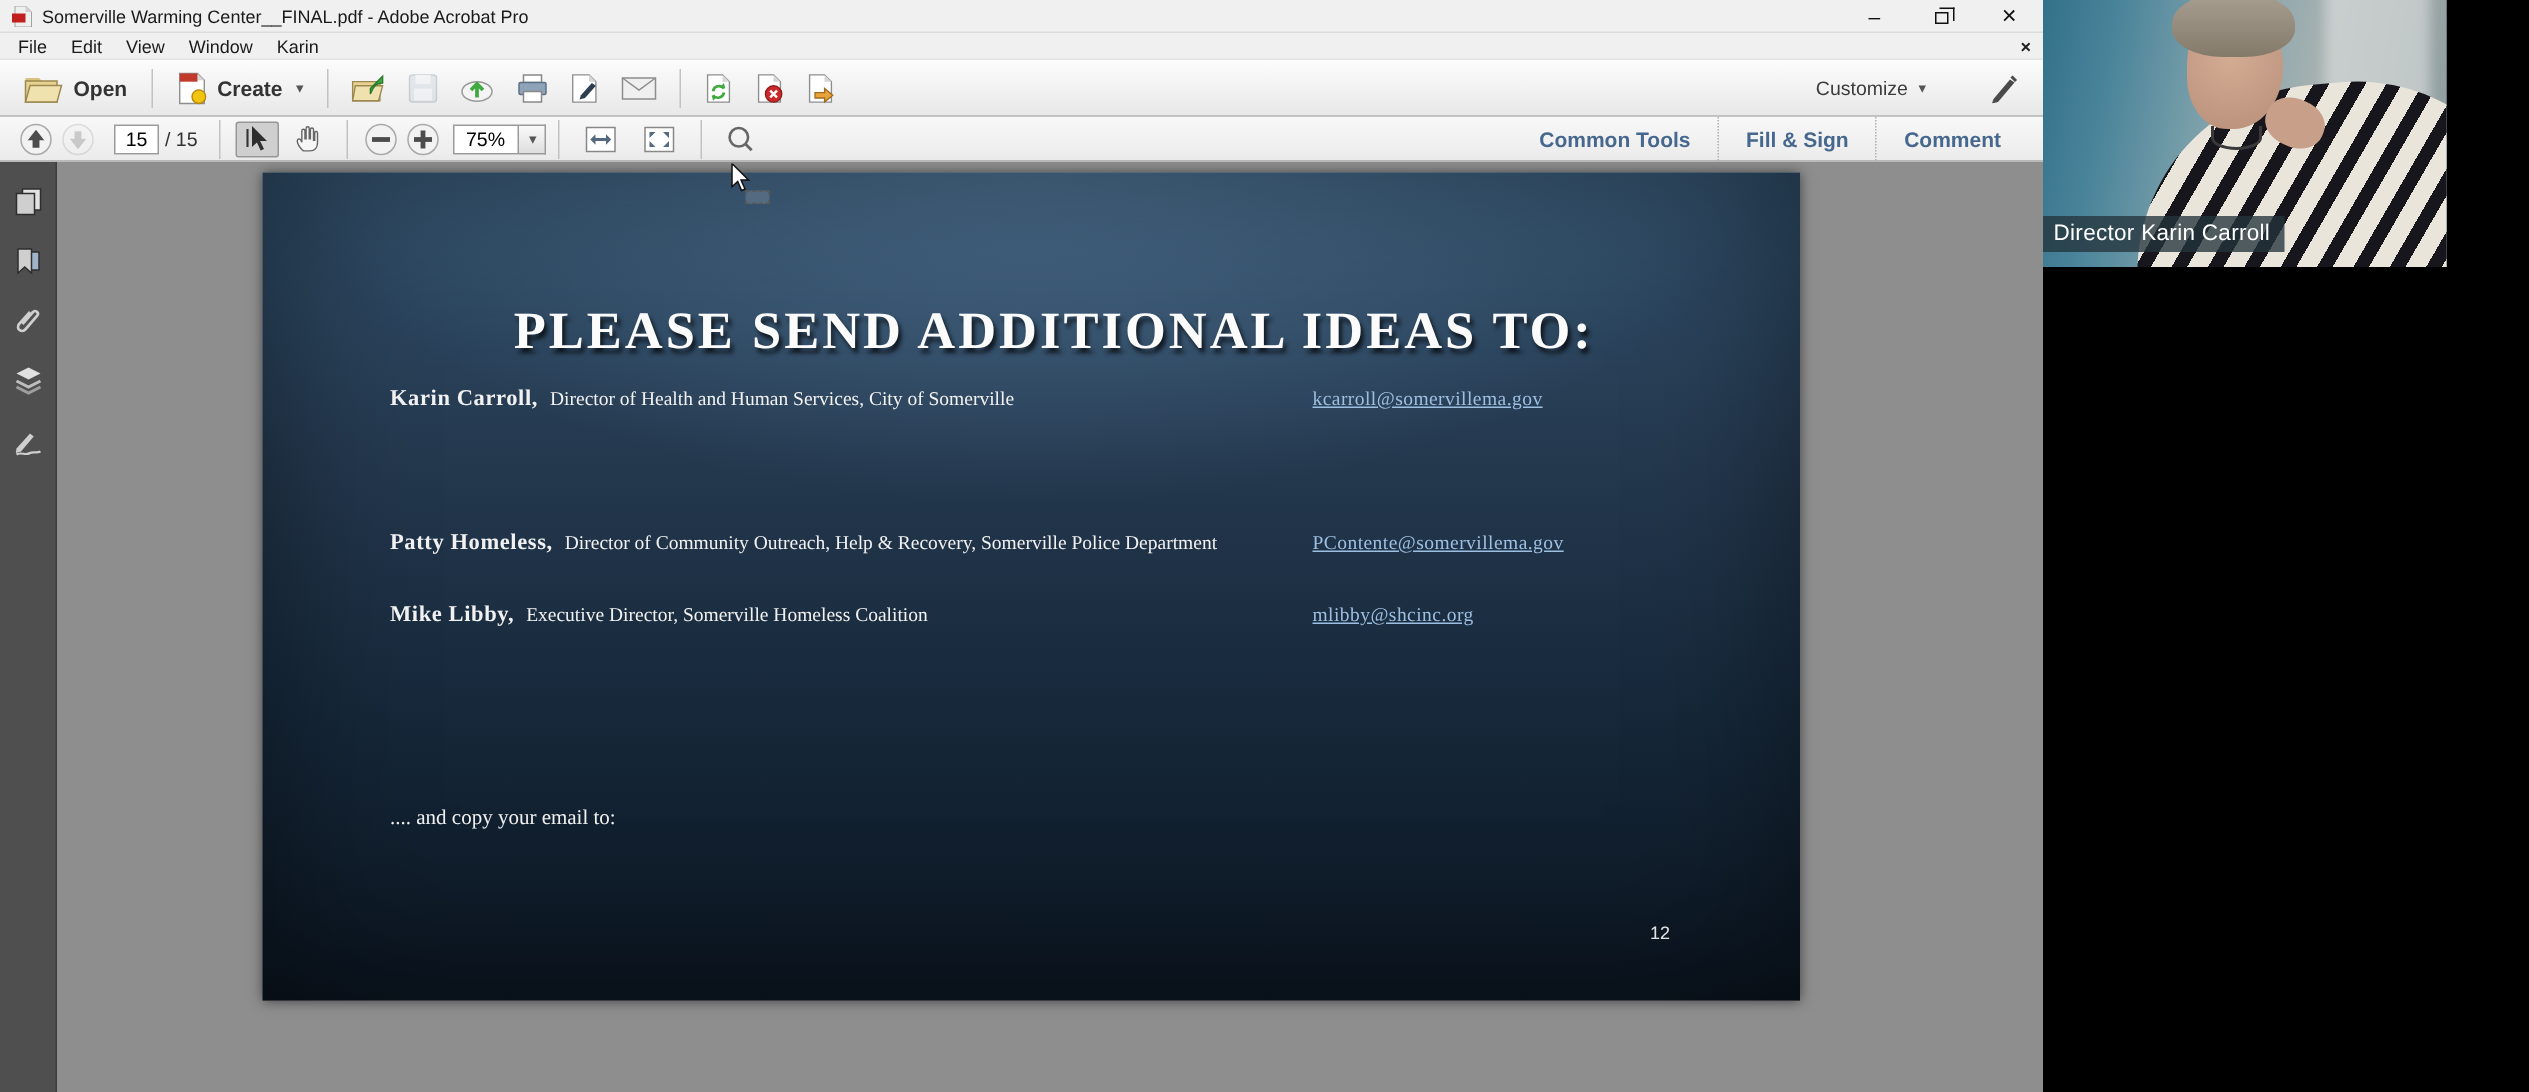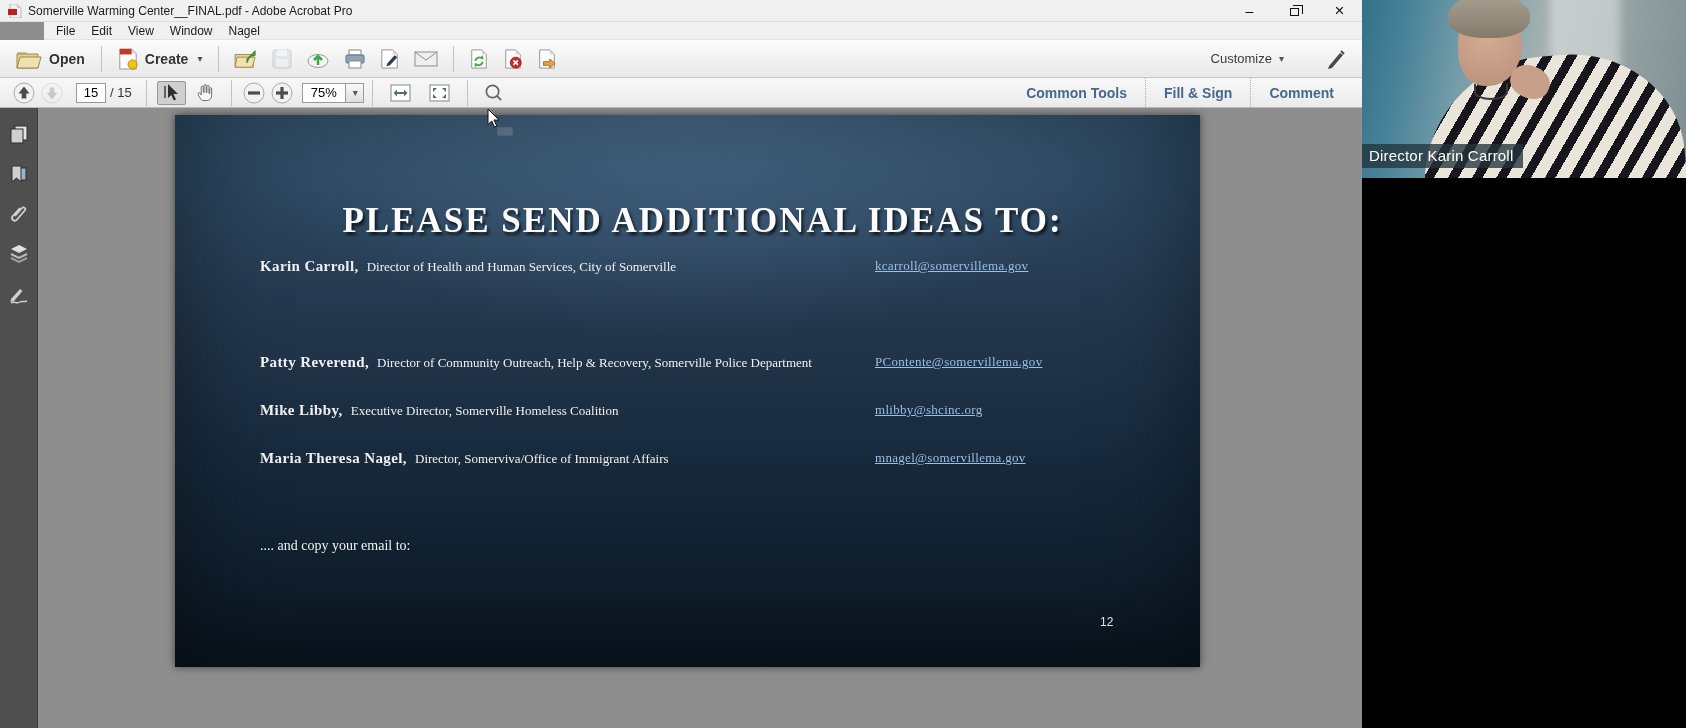--- a/index.html
+++ b/index.html
@@ -15,21 +15,21 @@
   .title-text { font-size:12px; color:#1b1b1b; }
   .win-controls { margin-left:auto; display:flex; height:100%; }
   .win-btn { width:45px; height:100%; display:flex; align-items:center; justify-content:center;
              color:#111; font-size:14px; cursor:default; }
   .restore-box { position:relative; width:9px; height:8px; border:1px solid #111; margin-top:2px; }
   .restore-box::before { content:""; position:absolute; left:2px; top:-4px; width:9px; height:8px;
              border-top:1px solid #111; border-right:1px solid #111; }
 
   
   .menubar { position:absolute; left:0; top:22px; width:100%; height:18px; background:#f0f0f0;
-             display:flex; align-items:center; padding-left:4px; border-bottom:1px solid #e3e3e3;margin-left:44px; }
+             display:flex; align-items:center; padding-left:4px; border-bottom:1px solid #e3e3e3; }
   .menu-item { font-size:12px; color:#1b1b1b; padding:0 8px; }
   .menu-close { margin-left:auto; margin-right:8px; font-size:12px; font-weight:bold; color:#222; }
 
   
   .toolbar1 { position:absolute; left:0; top:40px; width:100%; height:38px;
               background:linear-gradient(#fcfcfc,#e8e8e8); border-bottom:1px solid #c6c6c6;
               display:flex; align-items:center; padding:0 8px; }
   .tb-btn { display:flex; align-items:center; gap:7px; padding:4px 8px; border-radius:3px; }
   .tb-label { font-size:14px; color:#333; font-weight:bold; }
   .caret { font-size:10px; color:#555; margin-left:2px; }
@@ -93,21 +93,21 @@
   .copy-note { position:absolute; left:85px; top:423px; font-size:14px; color:#f1f1f1; }
   .page-num { position:absolute; left:925px; top:500px; font-size:12px; color:#e3e3e3;
           font-family:"Liberation Sans", sans-serif; }
 
   
   .cursor-wrap { position:absolute; left:487px; top:109px; z-index:30; }
   .marquee { position:absolute; left:10px; top:18px; width:16px; height:9px;
              border:1px dashed #5a5a5a; background:rgba(255,255,255,.15); }
 
   
-  .video { position:absolute; left:1362px; top:0; width:324px; height:178px; overflow:hidden;
+  .video { position:absolute; left:1362px; top:0; width:269px; height:178px; overflow:hidden;
            background:#7e949a; }
   .video-bg { position:absolute; left:-8px; top:-8px; width:340px; height:194px;
            background:linear-gradient(100deg,#2e6e86 0%,#49839a 16%,#7ba0aa 34%,#a9b2b1 55%,#96a2a3 74%,#7b8c8f 100%);
            filter:blur(2px); }
   .video-window { position:absolute; left:188px; top:-10px; width:70px; height:150px;
            background:rgba(225,229,228,.55); filter:blur(4px); }
   .torso { position:absolute; left:58px; top:56px; width:262px; height:140px;
            border-radius:48% 44% 0 0 / 90% 75% 0 0; transform:rotate(-5deg);
            background:repeating-linear-gradient(125deg,#16161c 0 9px,#e9e5db 9px 21px); }
   .head { position:absolute; left:96px; top:6px; width:64px; height:80px;
@@ -150,21 +150,21 @@
         <span>×</span>
       </div>
     </div>
   </div>
 
   <div class="menubar">
     <span class="menu-item">File</span>
     <span class="menu-item">Edit</span>
     <span class="menu-item">View</span>
     <span class="menu-item">Window</span>
-    <span class="menu-item">Nagel</span>
+    <span class="menu-item">Karin</span>
     <span class="menu-close">×</span>
   </div>
 
   <div class="toolbar1">
     <div class="tb-btn">
       <span>
         <svg width="26" height="20" viewBox="0 0 26 20">
           <path d="M1 3h9l2 2h9v3H1z" fill="#d9c27e"></path>
           <path d="M1 5h21v14H1z" fill="#e6d291" stroke="#9c8850"></path>
           <path d="M4 8h21l-3 11H1z" fill="#f0e2ae" stroke="#9c8850"></path>
@@ -377,33 +377,28 @@
 
     <div class="page">
       <div class="slide-title">PLEASE SEND ADDITIONAL IDEAS TO:</div>
 
       <div class="contact-row" style="top:142px">
         <span class="c-name">Karin Carroll,</span>
         <span class="c-role">Director of Health and Human Services, City of Somerville</span>
         <a class="c-email">kcarroll@somervillema.gov</a>
       </div>
       <div class="contact-row" style="top:238px">
-        <span class="c-name">Patty Reverend,</span>
+        <span class="c-name">Patty Homeless,</span>
         <span class="c-role">Director of Community Outreach, Help &amp; Recovery, Somerville Police Department</span>
         <a class="c-email">PContente@somervillema.gov</a>
       </div>
       <div class="contact-row" style="top:286px">
         <span class="c-name">Mike Libby,</span>
         <span class="c-role">Executive Director, Somerville Homeless Coalition</span>
         <a class="c-email">mlibby@shcinc.org</a>
-      </div>
-      <div class="contact-row" style="top:334px">
-        <span class="c-name">Maria Theresa Nagel,</span>
-        <span class="c-role">Director, Somerviva/Office of Immigrant Affairs</span>
-        <a class="c-email">mnagel@somervillema.gov</a>
       </div>
 
       <div class="copy-note">.... and copy your email to:</div>
 
 
       <div class="page-num">12</div>
     </div>
 
     <div class="scrollbar">
       <div class="sb-arrow" style="top:2px; font-size:7px; color:#606060;">▲</div>

